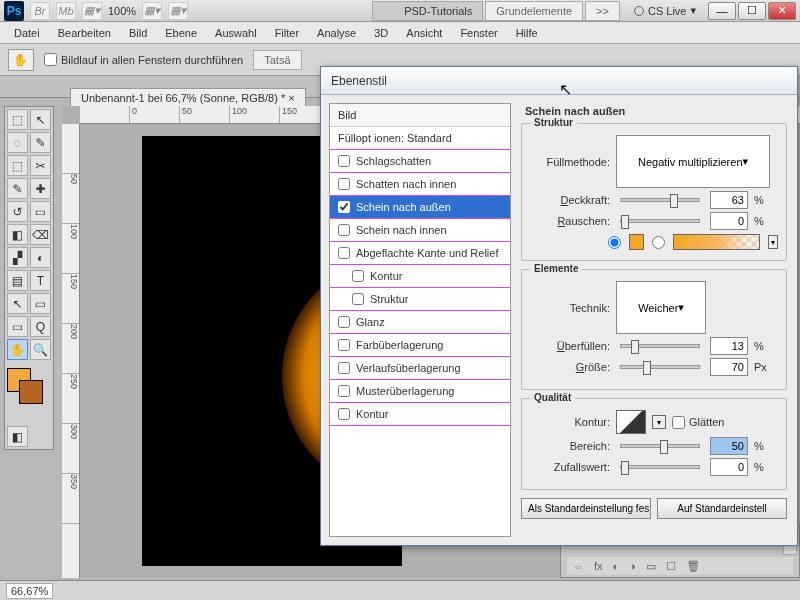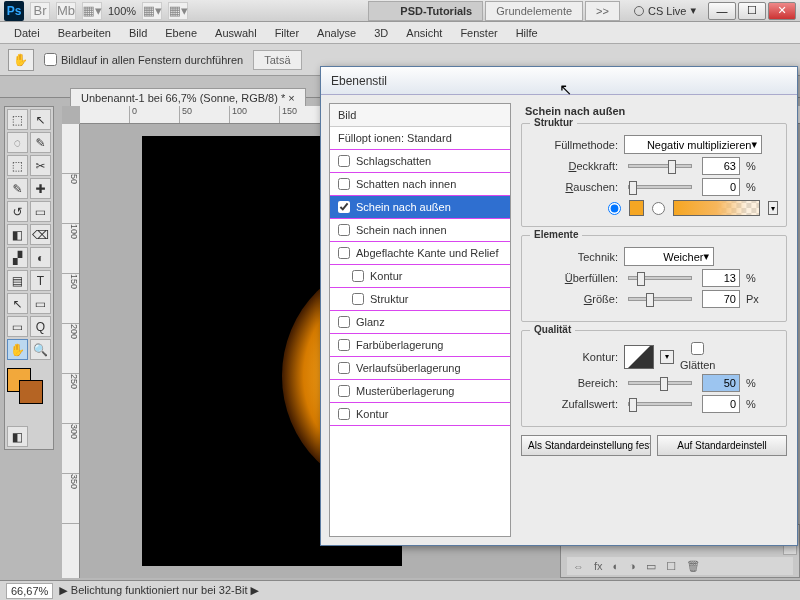--- a/index.html
+++ b/index.html
@@ -1,25 +1,25 @@
 <!DOCTYPE html>
 <html><head>
 <meta charset="utf-8">
 <style>
 * { box-sizing: border-box; margin: 0; padding: 0; font-family: "Segoe UI", Tahoma, sans-serif; font-size: 11px; }
 body { background: #b8b8b8; width: 800px; height: 600px; overflow: hidden; position: relative; }
 
 
 .app-bar { height: 22px; background: linear-gradient(#e8e8e8,#d0d0d0); border-bottom: 1px solid #999; display: flex; align-items: center; padding: 0 4px; gap: 6px; }
 .ps-logo { width: 20px; height: 20px; background: #001e36; color: #31a8ff; display: flex; align-items: center; justify-content: center; font-weight: bold; border-radius: 2px; font-size: 12px; }
-.app-bar .small-icon { width: 20px; height: 18px; background: #f0f0f0; border: 1px solid #ccc; display: flex; align-items: center; justify-content: center; color: #888; font-size: 13px; }
+.app-bar .small-icon { width: 20px; height: 18px; background: #f0f0f0; border: 1px solid #ccc; display: flex; align-items: center; justify-content: center; color: #888; font-size: 11px; font-style: italic; }
 .app-bar .zoom { color: #333; }
 .workspace-tabs { margin-left: auto; display: flex; gap: 2px; }
 .ws-tab { padding: 3px 10px; background: #eee; border: 1px solid #aaa; color: #666; }
-.ws-tab.active { background: #ccc; color: #333; font-weight: bold; padding-left: 31px; }
+.ws-tab.active { background: #ccc; color: #333; font-weight: normal; padding-left: 31px; }
 .cs-live { margin-left: 8px; display: flex; align-items: center; gap: 4px; color: #333; }
 .cs-live .circ { width: 10px; height: 10px; border: 1px solid #666; border-radius: 50%; }
 .win-controls { margin-left: 6px; display: flex; gap: 2px; }
 .win-btn { width: 28px; height: 18px; border: 1px solid #888; background: linear-gradient(#fafafa,#ddd); border-radius: 2px; display: flex; align-items: center; justify-content: center; font-size: 11px; }
 .win-btn.close { background: linear-gradient(#e88,#c33); color: #fff; }
 
 
 .menu-bar { height: 22px; background: #e8e8e8; border-bottom: 1px solid #aaa; display: flex; align-items: center; padding: 0 6px; gap: 2px; }
 .menu-bar span { padding: 2px 8px; color: #333; }
 
@@ -65,24 +65,24 @@
 .style-list .item { padding:5px 8px; border-bottom:1px solid #d946ef; display:flex; align-items:center; gap:6px; color:#333;}
 .style-list .item.sub { padding-left:22px; }
 .style-list .item.selected { background:#2f6fd0; color:#fff; }
 .style-list .item.selected input { accent-color:#fff;}
 .style-list input[type=checkbox]{ width:12px; height:12px;}
 
 .style-panel { flex:1; padding:8px 10px; overflow:hidden;}
 .panel-title { font-weight:bold; color:#333; padding:2px 0 6px 4px;}
 .group { border:1px solid #bbb; border-radius:2px; padding:8px 8px 10px 8px; margin-bottom:8px; position:relative;}
 .group-label { position:absolute; top:-7px; left:8px; background:#ececec; padding:0 4px; font-weight:bold; color:#333; font-size:10px;}
-.row { display:flex; align-items:center; gap:6px; margin:3px 16px;}
+.row { display:flex; align-items:center; gap:6px; margin:3px 8px;}
 .row label { width:72px; text-align:right; color:#333; }
 .row label u { text-decoration: underline; }
-.select { flex:1; background:#fff; border:1px solid #888; padding:2px 4px; display:flex; justify-content:flex-end; align-items:center;}
+.select { flex:1; background:#fff; border:1px solid #888; padding:19px 4px; display:flex; justify-content:center; align-items:center;}
 .slider { flex:1; height:4px; background:#ccc; border:1px solid #999; position:relative; margin:0 4px;}
 .slider .thumb { position:absolute; top:-5px; width:8px; height:14px; background:#eee; border:1px solid #666;}
 .num { width:38px; background:#fff; border:1px solid #888; padding:2px 3px; text-align:right;}
 .num.hl { background:#9cc5f0;}
 .unit { width:16px; color:#333;}
 .radio-row { display:flex; align-items:center; gap:8px; margin:4px 0 0 78px;}
 .radio-row input{margin:0;}
 .color-sw { width:22px; height:16px; background:#f5a623; border:1px solid #666;}
 .gradient-sw { width:130px; height:16px; border:1px solid #666;
   background: linear-gradient(90deg, #f5a623 0%, #f7b65c 50%, rgba(247,182,92,0.2) 85%),
@@ -214,21 +214,20 @@
     <span>◐</span>
     <span>◑</span>
     <span>▭</span>
     <span>☐</span>
     <span>🗑</span>
   </div>
 </div>
 
 <div class="status-bar">
   <span class="field">66,67%</span>
-  <span>▶ <span>Belichtung funktioniert nur bei 32-Bit</span> ▶</span>
 </div>
 
 <div class="dialog">
   <div class="dialog-title">Ebenenstil</div>
   <div class="dialog-body">
     <div class="style-list">
       <div class="hdr">Bild</div>
       <div class="item">Füllopt ionen: Standard</div>
       <div id="style-items">
           <div class="item">
@@ -344,21 +343,21 @@
           <span class="unit">Px</span>
         </div>
       </div>
 
       <div class="group">
         <div class="group-label">Qualität</div>
         <div class="row">
           <label>Kontur:</label>
           <div class="contour-sw"></div>
           <div class="dd">▾</div>
-          <label style="width:auto; display:flex; align-items:center; gap:4px;flex-direction:column;">
+          <label style="width:auto; display:flex; align-items:center; gap:4px;">
               <input type="checkbox" style=""> 
               <span>Glätten</span>
             </label>
         </div>
         <div class="row">
           <label>Bereich:</label>
           <div class="slider">
               <div class="thumb" style="left:50%"></div>
             </div>
           <div class="num hl">50</div>

